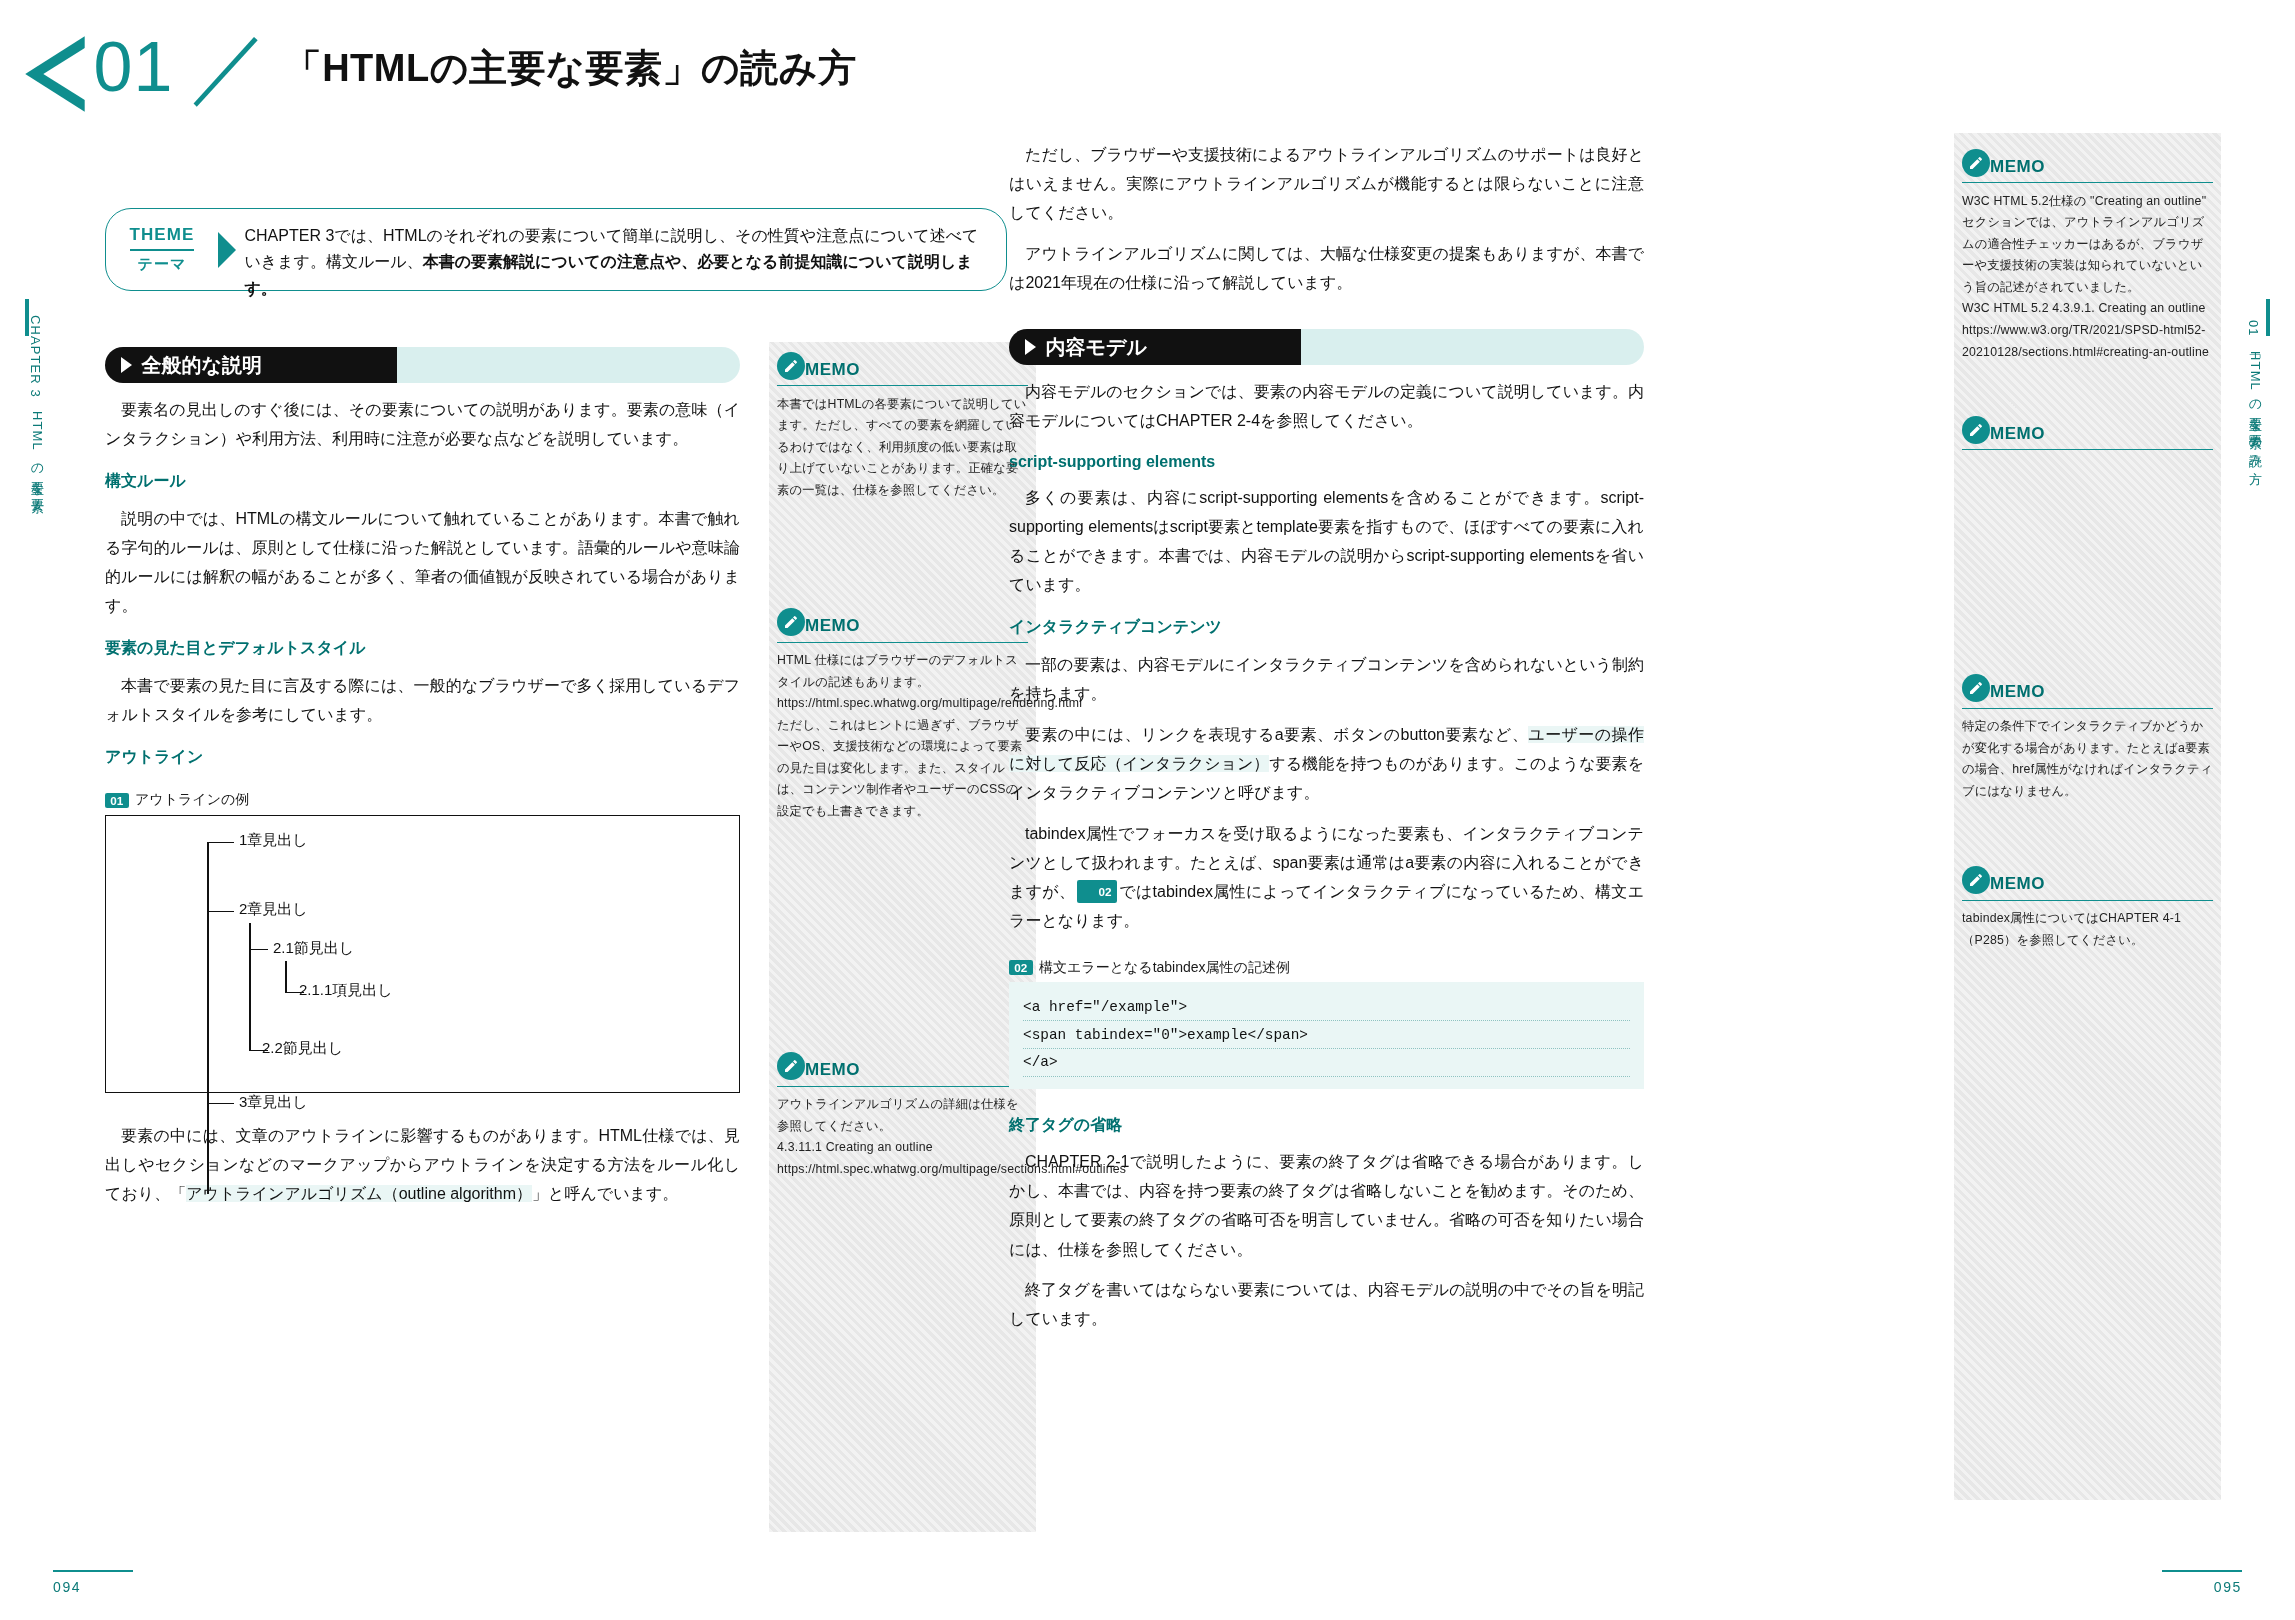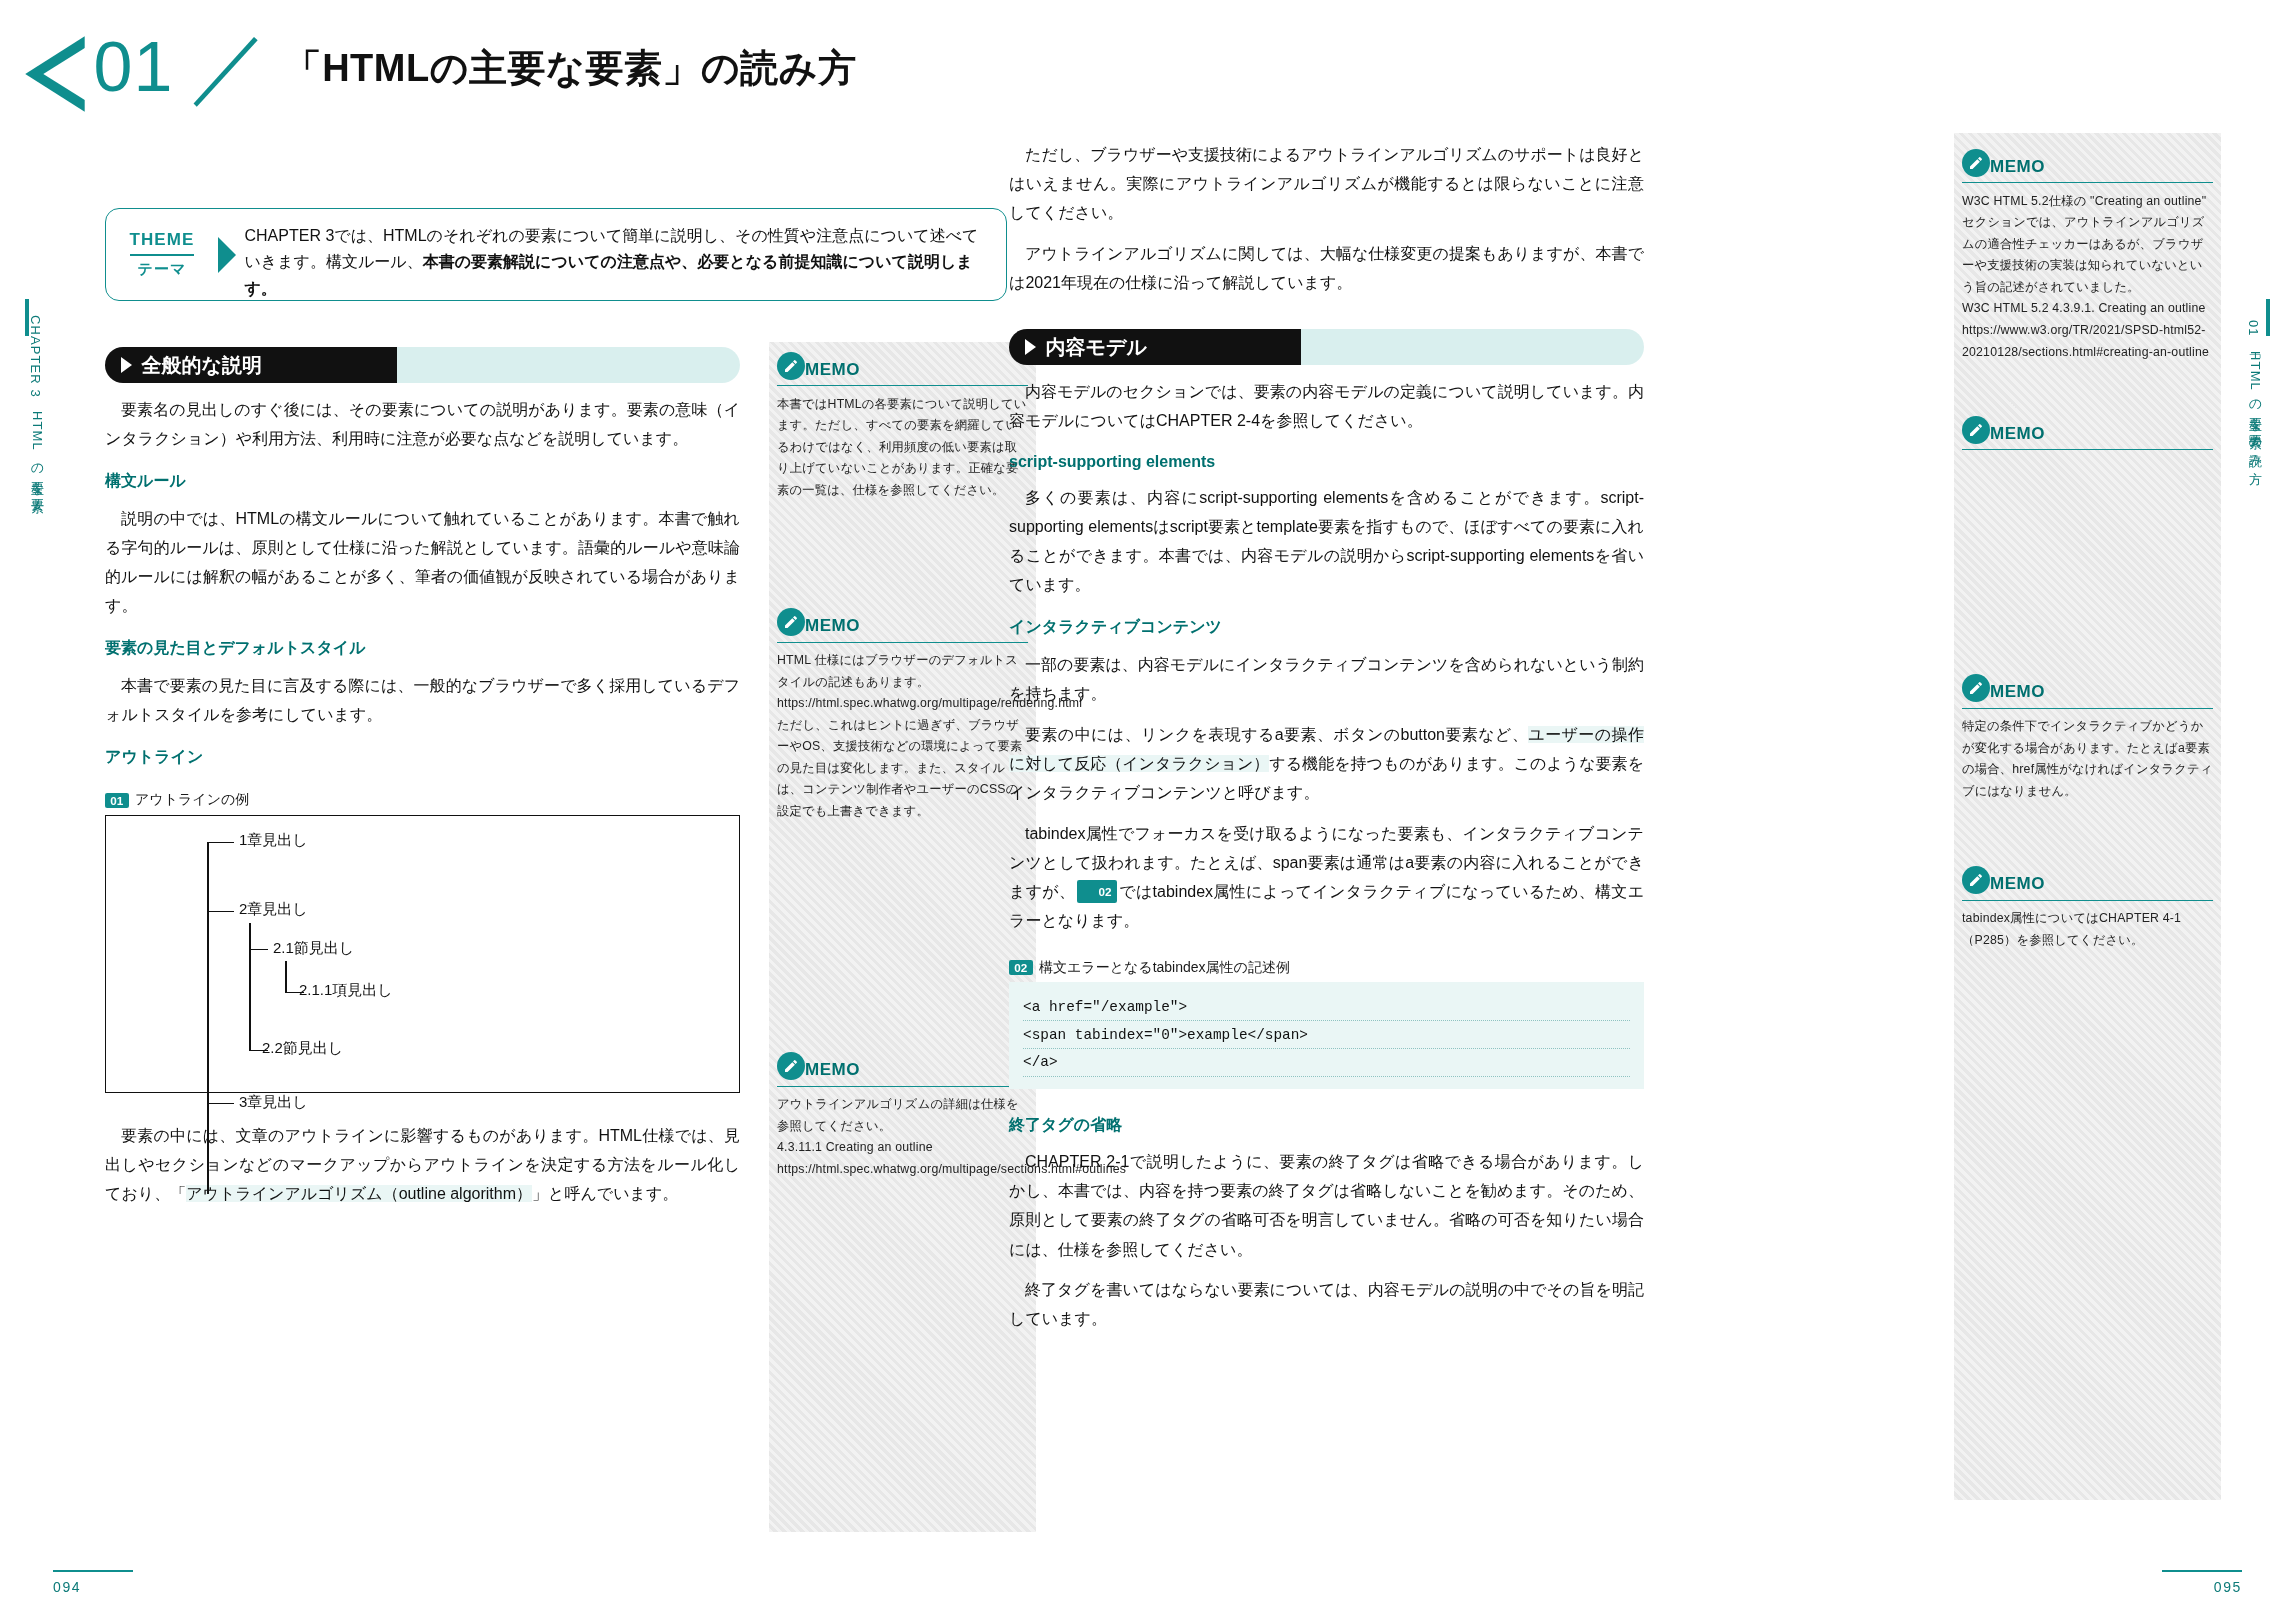--- a/index.html
+++ b/index.html
@@ -45,22 +45,22 @@
     font-size:80px; color:#0f8e8e; font-weight:200; line-height:1;
     margin:0 14px 0 16px; margin-top:-3.2px;
   }
   .chap-title {
     font-size:38px; color:#111; font-weight:700; line-height:1.1;
     margin-top:19px; letter-spacing:0.5px;
   }
 
   
   .theme-box {
-    position:absolute; left:105px; top:208px; width:902px; height:93px;
-    border:1.6px solid var(--teal); border-radius:14px;
+    position:absolute; left:105px; top:208px; width:902px; height:83px;
+    border:1.6px solid var(--teal); border-radius:26px;
     background:#fff;
     display:flex; align-items:stretch;
   }
   .theme-tag {
     width:112px; border-right:0; display:flex; flex-direction:column;
     align-items:center; justify-content:center; color:var(--teal); font-weight:700;
     position:relative;
   }
   .theme-tag .t1 { font-size:17px; letter-spacing:1.1px; }
   .theme-tag .tline { width:64px; height:1.1px; background:var(--teal); margin:4.3px 0; }

